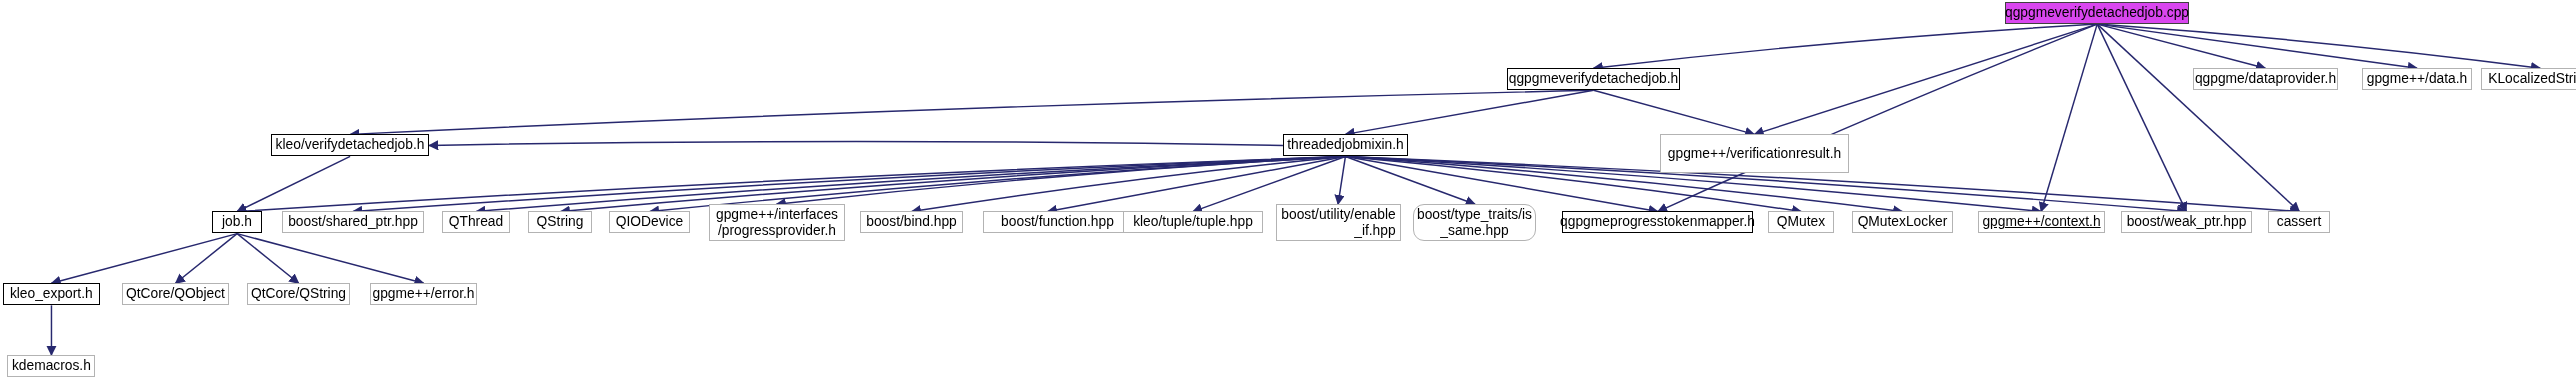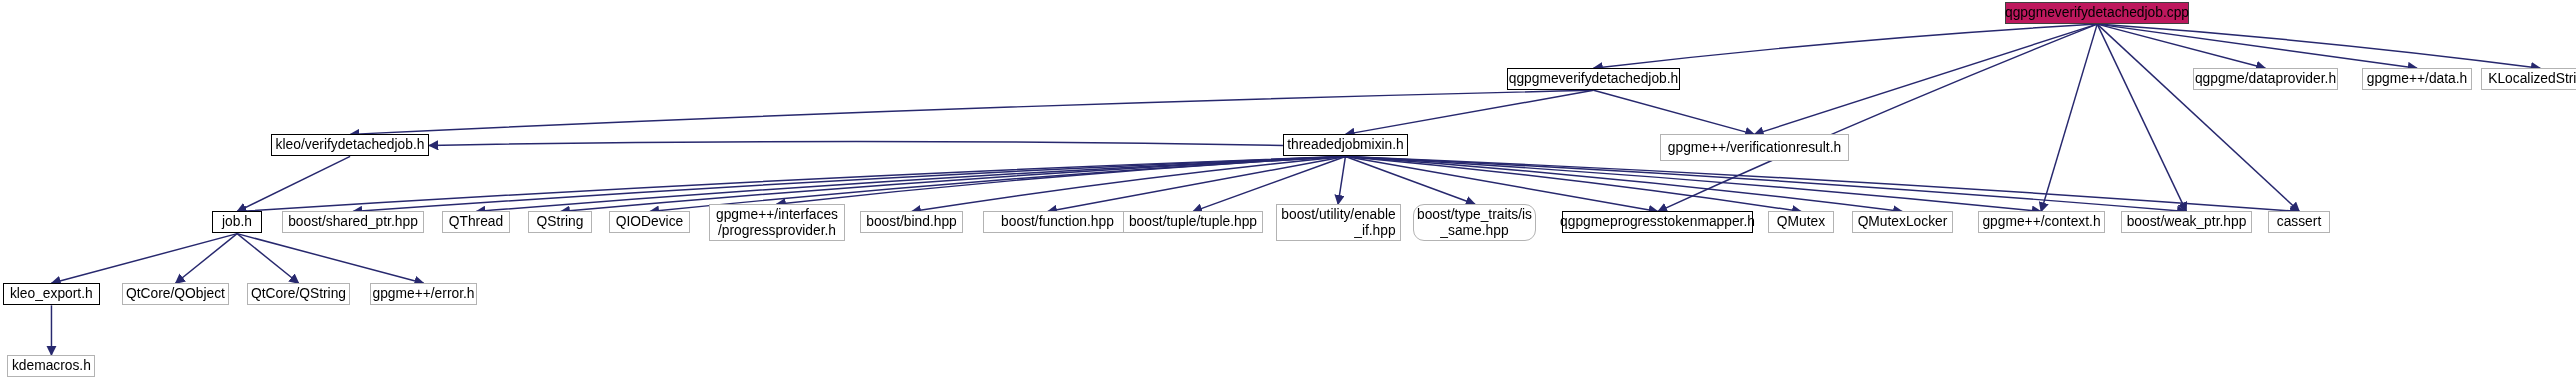--- a/index.html
+++ b/index.html
@@ -3,21 +3,21 @@
 <meta charset="utf-8">
 <style>
   html,body{margin:0;padding:0;background:#ffffff;}
   body{font-family:"Liberation Sans", sans-serif;}
   #graph{position:relative;width:2576px;height:391px;overflow:hidden;background:#ffffff;}
   #edges{position:absolute;left:0;top:0;width:2576px;height:391px;pointer-events:none;}
   .node{position:absolute;box-sizing:border-box;display:flex;align-items:center;justify-content:center;
         text-align:center;background:#ffffff;border:0.9px solid #b3b3b3;color:#000000;
         font-size:13.8px;line-height:15.6px;white-space:pre-line;letter-spacing:0px;}
   .node.internal{border:1.8px solid #000000;}
-  .node.root{background:#be185d;border:1.8px solid #404040;}
+  .node.root{background:#d946ef;border:1.8px solid #404040;}
 </style>
 </head>
 <body>
 
 <div id="graph">
   <svg id="edges" viewBox="0 0 2803 425" width="2576" height="391" xmlns="http://www.w3.org/2000/svg">
     <defs>
       <marker id="arrow" viewBox="0 0 10 10" refX="9" refY="5" markerWidth="7" markerHeight="7" orient="auto-start-reverse">
         <path d="M 0 0 L 10 5 L 0 10 z" fill="#27286e"></path>
       </marker>
@@ -62,39 +62,39 @@
       </g>
   </svg>
   <div id="node-layer">
       <div class="node root" style="left: 2005px; top: 1.8px; width: 184px; height: 22px;">qgpgmeverifydetachedjob.cpp</div>
       <div class="node internal" style="left: 1507px; top: 68px; width: 173px; height: 22px;">qgpgmeverifydetachedjob.h</div>
       <div class="node external" style="left: 2193px; top: 68px; width: 145px; height: 22px;">qgpgme/dataprovider.h</div>
       <div class="node external" style="left: 2362px; top: 68px; width: 110px; height: 22px;">gpgme++/data.h</div>
       <div class="node external" style="left: 2481px; top: 68px; width: 118px; height: 22px;">KLocalizedString</div>
       <div class="node internal" style="left: 271px; top: 134px; width: 158px; height: 22px;">kleo/verifydetachedjob.h</div>
       <div class="node internal" style="left: 1283px; top: 134px; width: 125px; height: 22px;">threadedjobmixin.h</div>
-      <div class="node external" style="left: 1660px; top: 134px; width: 189px; height: 27px;">gpgme++/verificationresult.h</div>
+      <div class="node external" style="left: 1660px; top: 134px; width: 189px; height: 39px;">gpgme++/verificationresult.h</div>
       <div class="node internal" style="left: 212px; top: 211px; width: 50px; height: 22px;">job.h</div>
       <div class="node external" style="left: 282px; top: 211px; width: 142px; height: 22px;">boost/shared_ptr.hpp</div>
       <div class="node external" style="left: 442px; top: 211px; width: 68px; height: 22px;">QThread</div>
       <div class="node external" style="left: 528px; top: 211px; width: 64px; height: 22px;">QString</div>
       <div class="node external" style="left: 609px; top: 211px; width: 81px; height: 22px;">QIODevice</div>
       <div class="node external" style="left: 709px; top: 204px; width: 136px; height: 37px;">gpgme++/interfaces
 /progressprovider.h</div>
       <div class="node external" style="left: 860px; top: 211px; width: 103px; height: 22px;">boost/bind.hpp</div>
       <div class="node external" style="left: 983px; top: 211px; width: 149px; height: 22px;">boost/function.hpp</div>
-      <div class="node external" style="left: 1123px; top: 211px; width: 140px; height: 22px;">boost/tuple/tuple.hpp</div>
+      <div class="node external" style="left: 1123px; top: 211px; width: 140px; height: 22px;">kleo/tuple/tuple.hpp</div>
       <div class="node external" style="left: 1276px; top: 204px; width: 125px; height: 37px; text-align: right;">boost/utility/enable
 _if.hpp</div>
       <div class="node external" style="left: 1413px; top: 204px; width: 123px; height: 37px; border-radius: 11px;">boost/type_traits/is
 _same.hpp</div>
       <div class="node internal" style="left: 1562px; top: 211px; width: 191px; height: 22px;">qgpgmeprogresstokenmapper.h</div>
       <div class="node external" style="left: 1768px; top: 211px; width: 66px; height: 22px;">QMutex</div>
       <div class="node external" style="left: 1852px; top: 211px; width: 101px; height: 22px;">QMutexLocker</div>
-      <div class="node external" style="left: 1978px; top: 211px; width: 127px; height: 22px;">gpgme++/context.h</div>
+      <div class="node external" style="left: 1978px; top: 211px; width: 127px; height: 22px; text-decoration: underline;">gpgme++/context.h</div>
       <div class="node external" style="left: 2121px; top: 211px; width: 131px; height: 22px;">boost/weak_ptr.hpp</div>
       <div class="node external" style="left: 2268px; top: 211px; width: 62px; height: 22px;">cassert</div>
       <div class="node internal" style="left: 2.8px; top: 283px; width: 97px; height: 22px;">kleo_export.h</div>
       <div class="node external" style="left: 122px; top: 283px; width: 107px; height: 22px;">QtCore/QObject</div>
       <div class="node external" style="left: 247px; top: 283px; width: 103px; height: 22px;">QtCore/QString</div>
       <div class="node external" style="left: 370px; top: 283px; width: 107px; height: 22px;">gpgme++/error.h</div>
       <div class="node external" style="left: 7.4px; top: 355px; width: 88px; height: 22px;">kdemacros.h</div>
     </div>
 </div>
 

